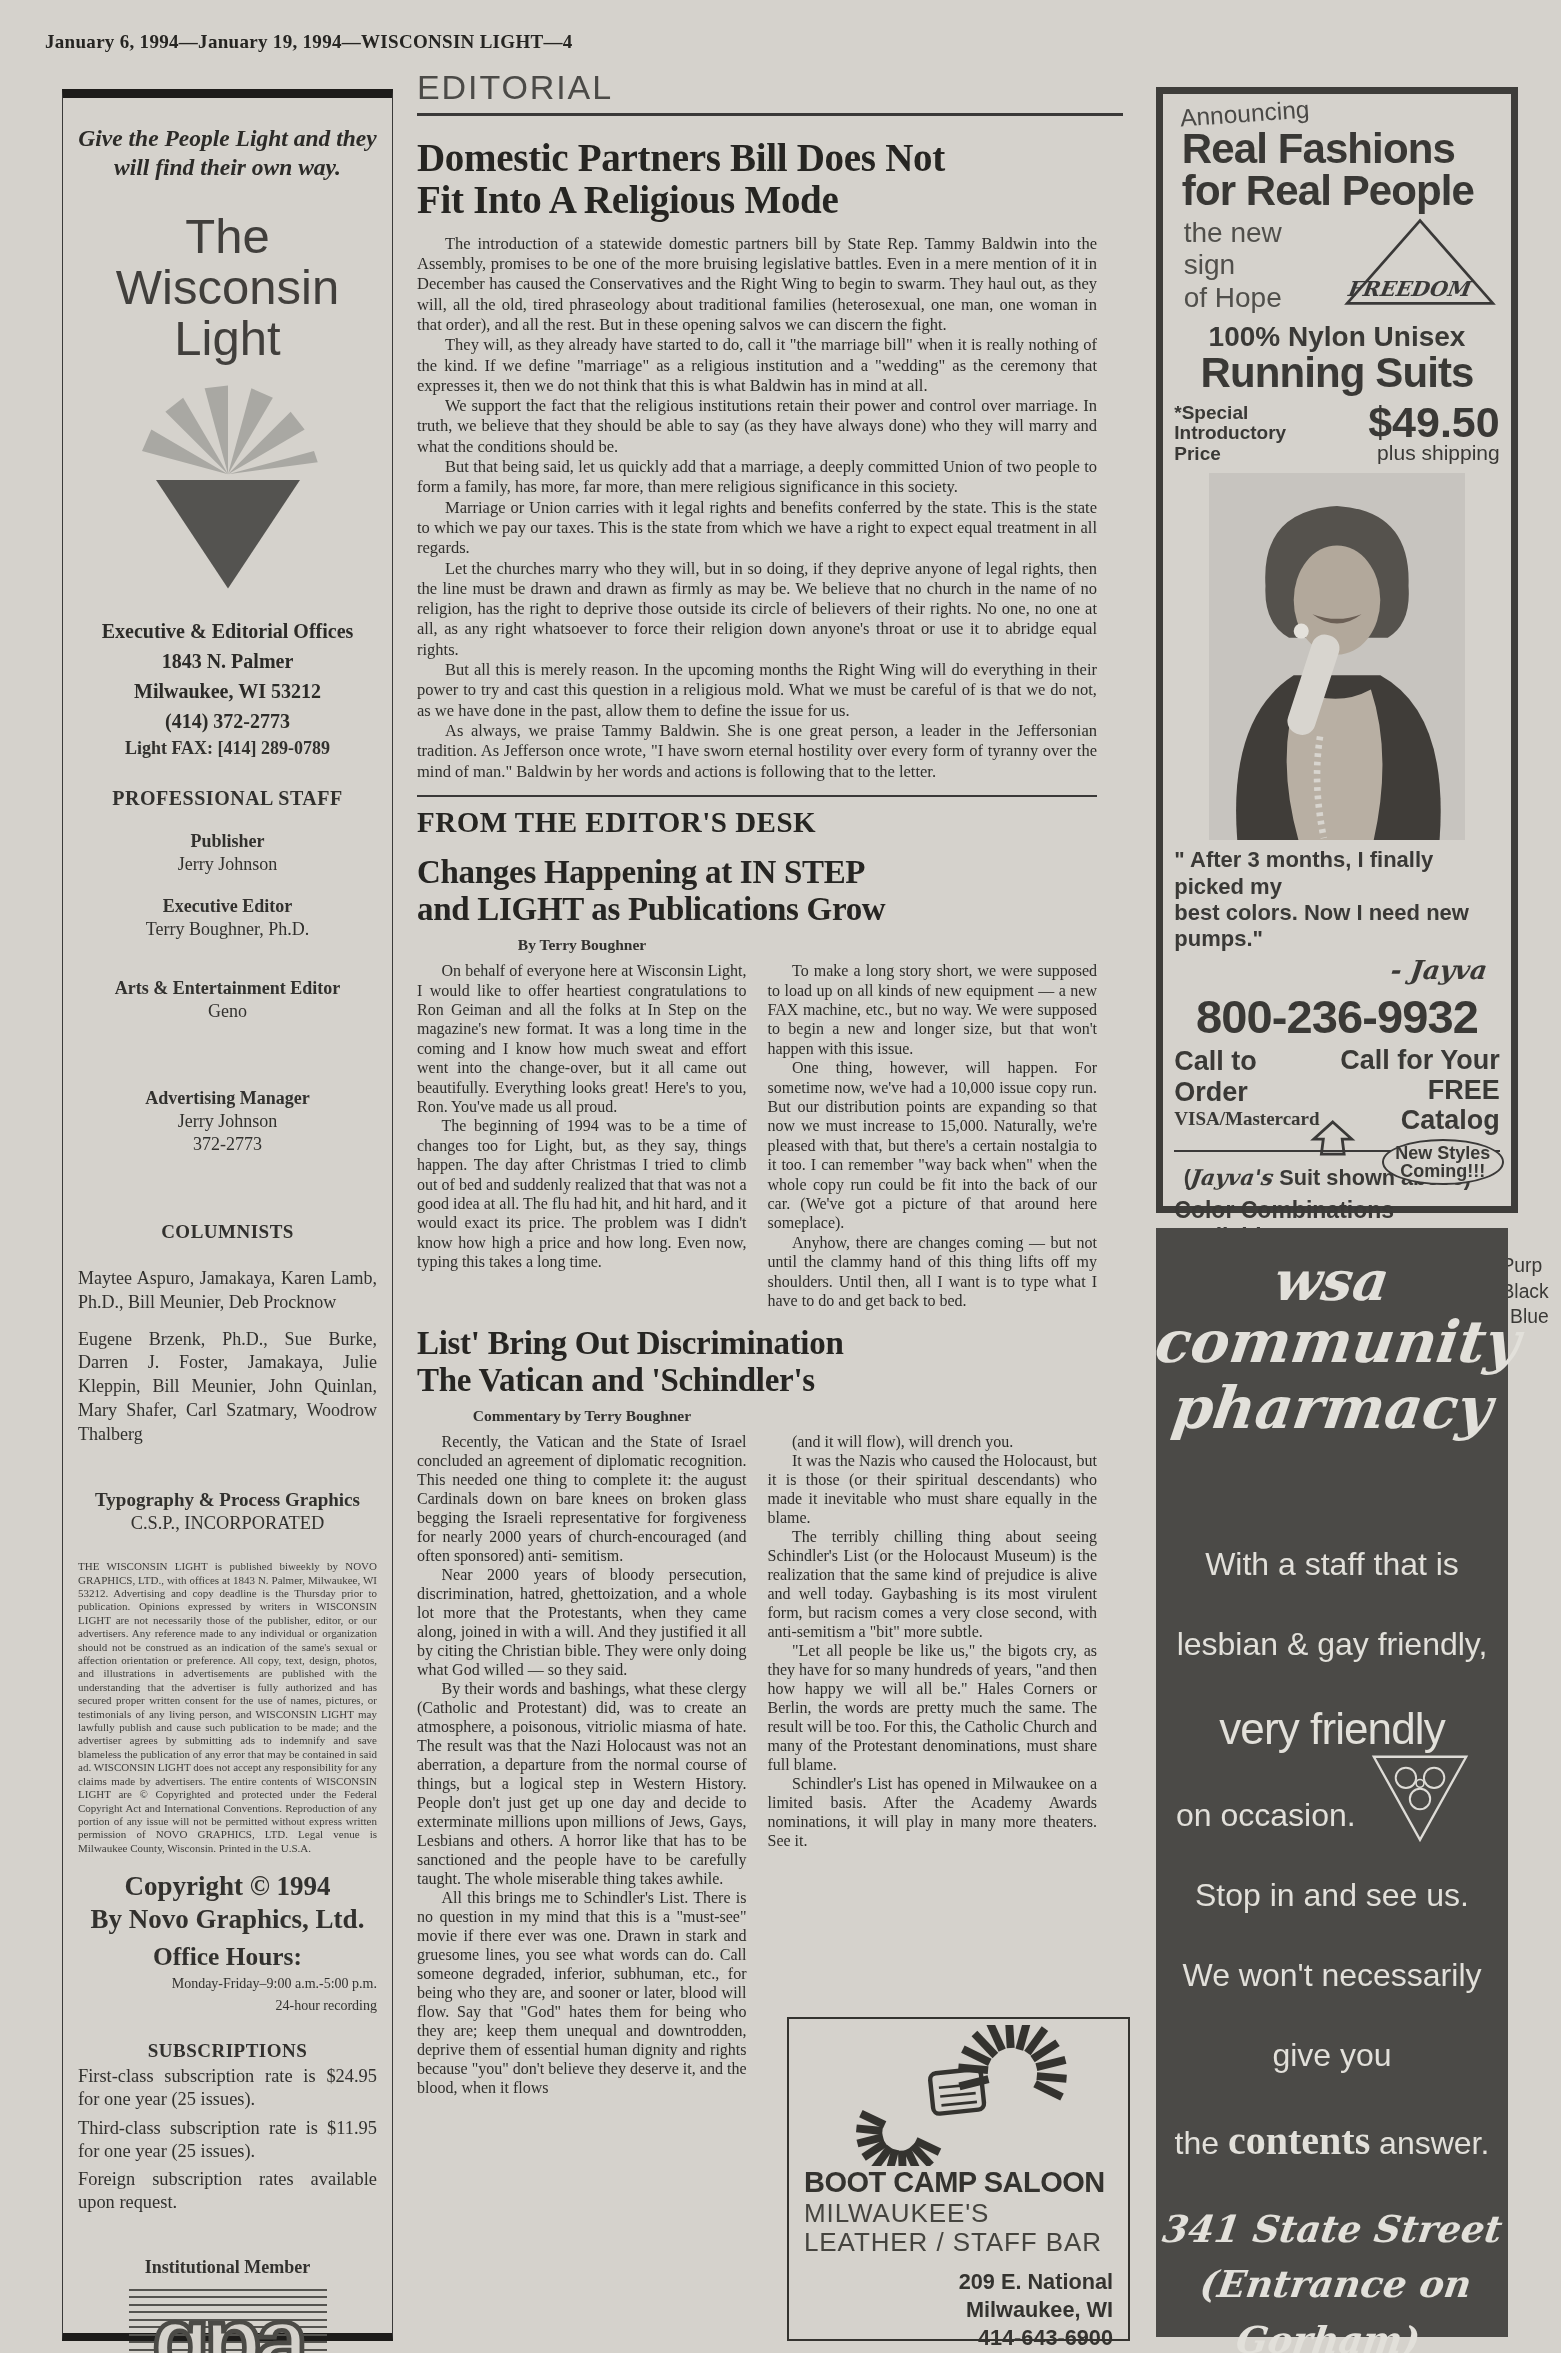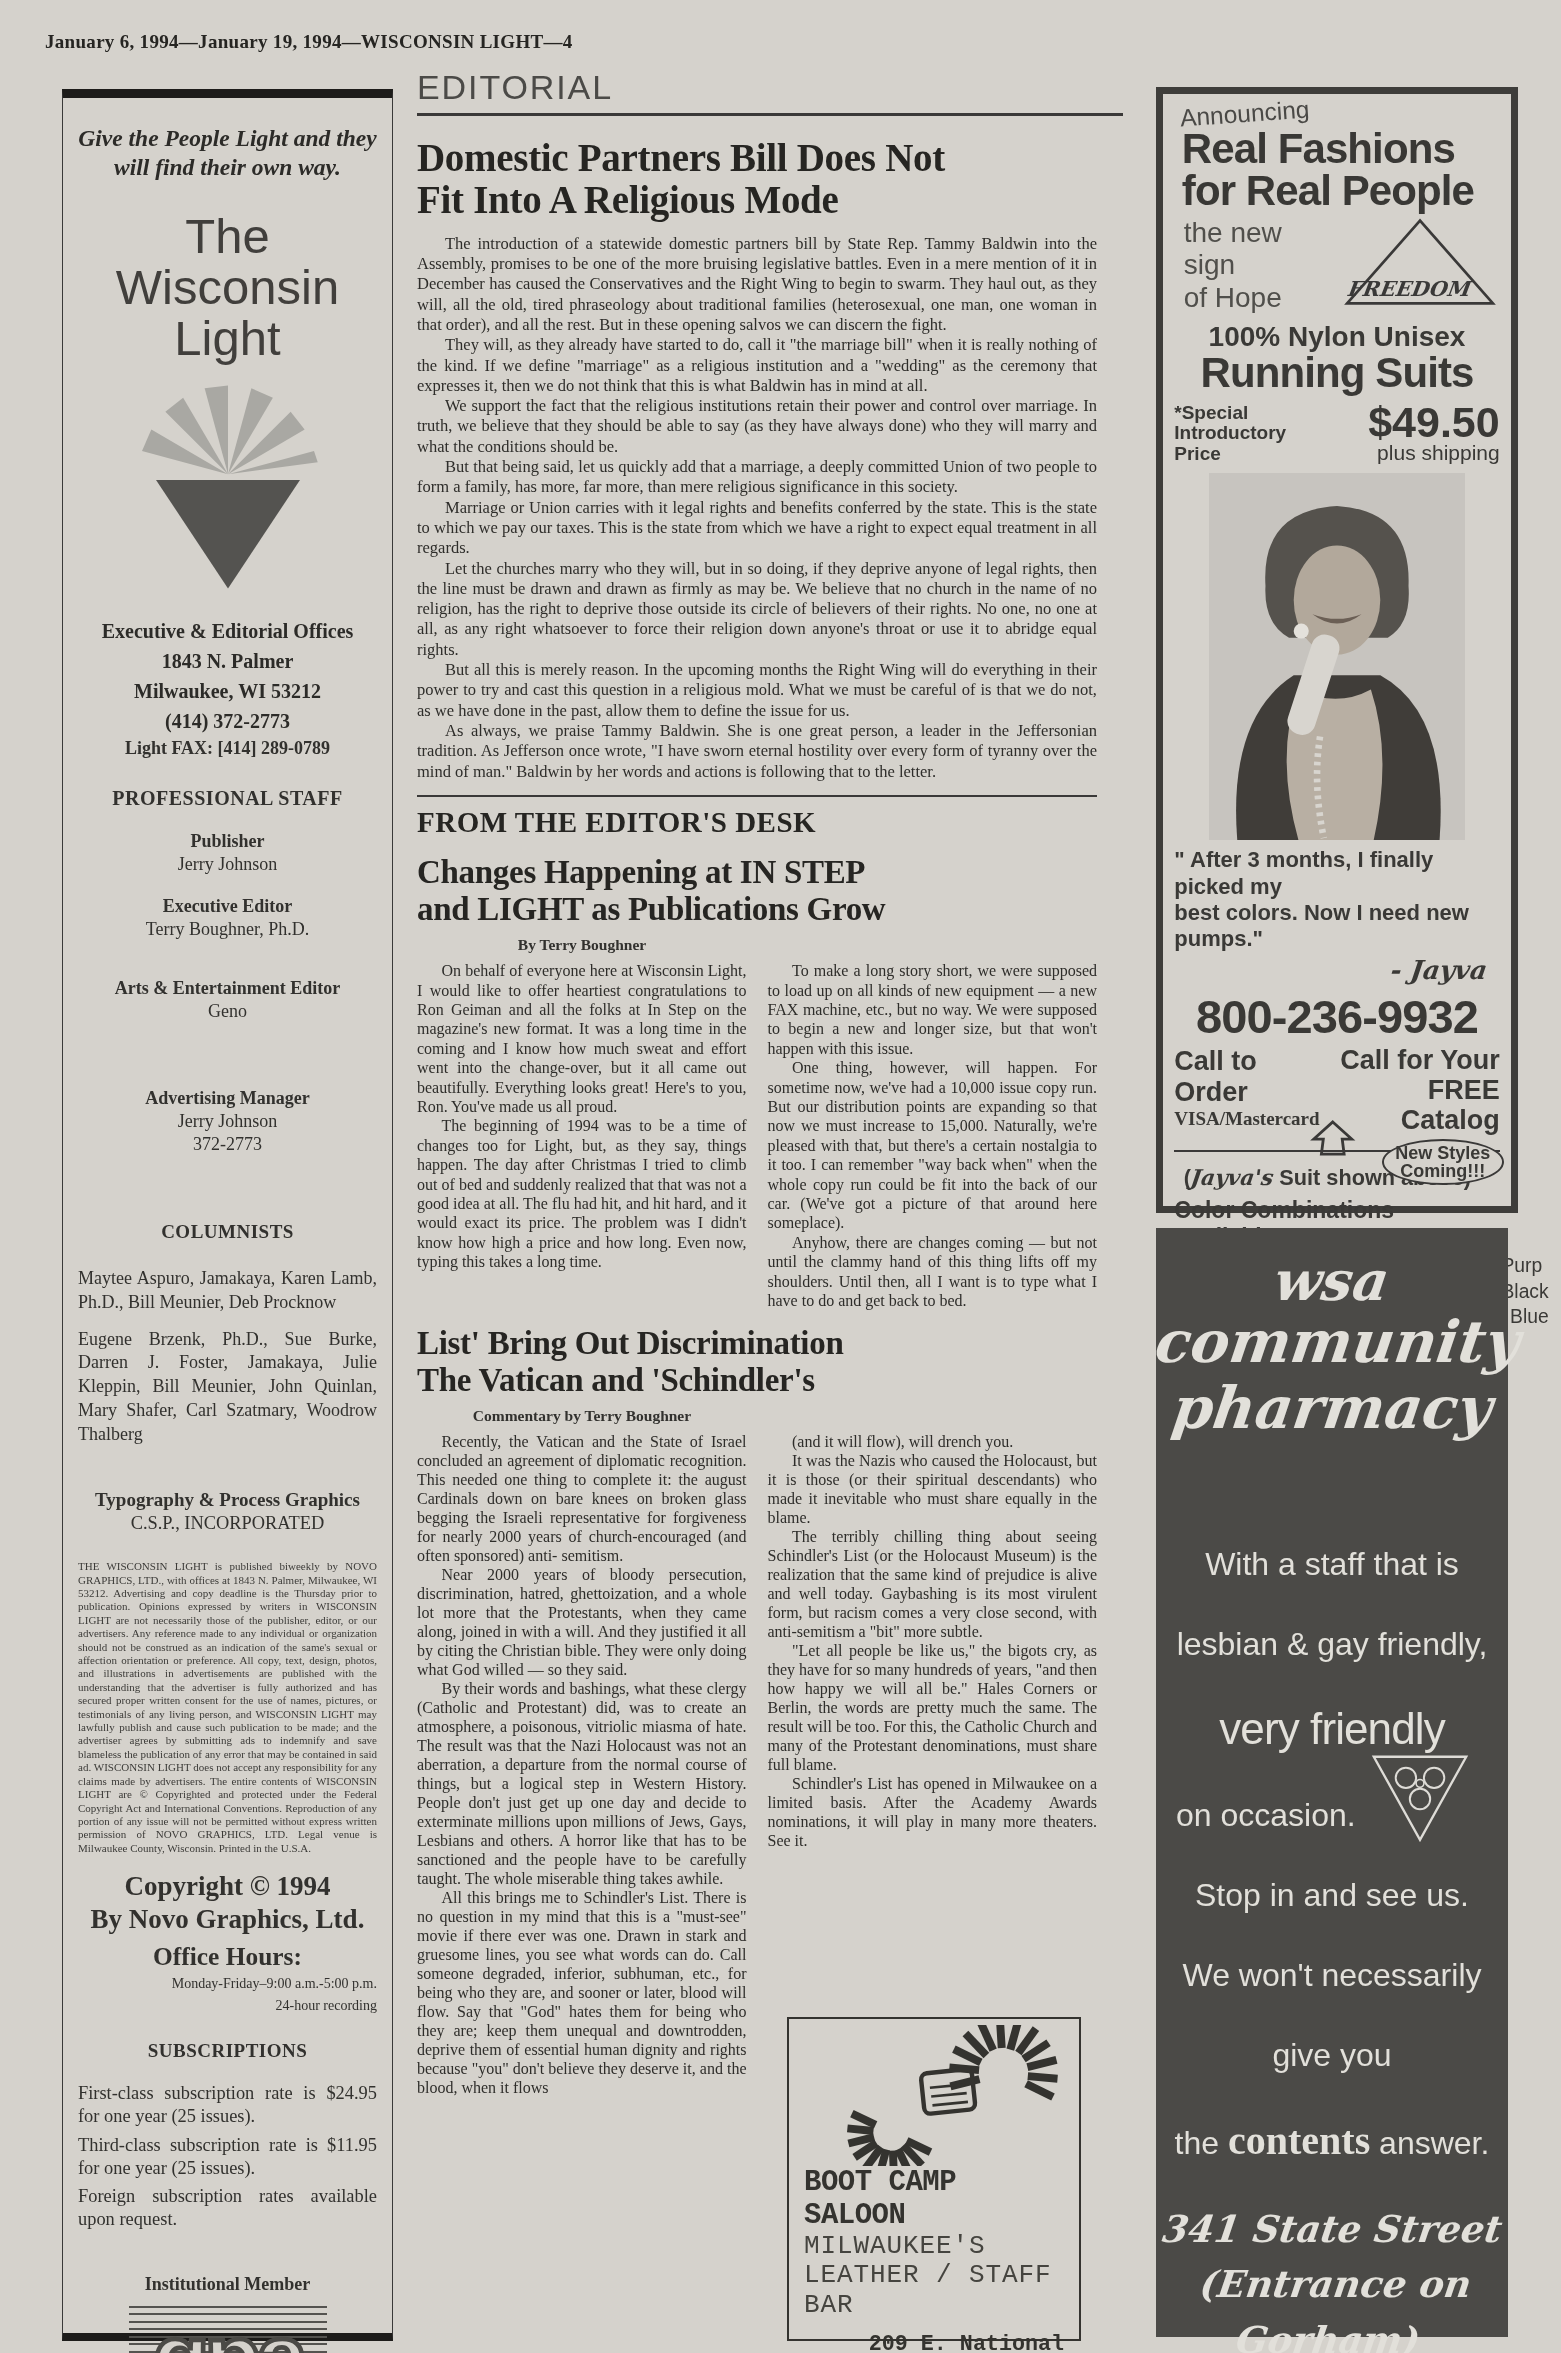--- a/index.html
+++ b/index.html
@@ -28,21 +28,21 @@
   .col-h{margin-top:66px;font-weight:bold;font-size:19px;text-align:center;letter-spacing:0.5px}
   .col-list{margin-top:24.5px;font-size:18px;line-height:1.32;text-align:justify}
   .col-list+.col-list{margin-top:13px}
   .typo1{margin-top:43px;font-weight:bold;font-size:19px;text-align:center}
   .typo2{font-size:18.4px;text-align:center;margin-top:1.9px}
   .legal{margin-top:26px;font-size:11px;line-height:1.22;text-align:justify;color:#3c3b38}
   .copy1{margin-top:15px;font-weight:bold;font-size:27px;text-align:center;line-height:1.2}
   .oh-h{margin-top:7.5px;font-weight:bold;font-size:25.4px;text-align:center}
   .oh{font-size:14px;text-align:right;line-height:1.25;margin-top:3.8px}
   .subs-h{margin-top:26px;font-weight:bold;font-size:19px;text-align:center;letter-spacing:0.5px}
-  .subs{margin-top:20px;font-size:18.4px;line-height:1.25;text-align:justify}
+  .subs{margin-top:3px;font-size:18.4px;line-height:1.25;text-align:justify}
   .subs+.subs{margin-top:5.6px}
   .member{margin-top:43px;font-weight:bold;font-size:18px;text-align:center}
   .gpa-box{position:relative;width:198px;height:111px;margin:11.3px auto 0;
            background:repeating-linear-gradient(#54534f 0 1.9px,transparent 1.9px 7.5px);}
   .gpa-txt{position:absolute;left:50%;top:50%;transform:translate(-50%,-54%);
            font-family:"Liberation Sans",sans-serif;font-weight:bold;font-size:94px;letter-spacing:-5.6px;
            color:#d5d2cc;-webkit-text-stroke:4.7px #4b4a46;}
 
   
   .mid{position:absolute;left:417px;top:68px;width:680px;}
@@ -53,22 +53,22 @@
   .bodytext p{margin:0;text-indent:28px}
   .desk-h{margin-top:13px;border-top:2.8px solid #3a3938;padding-top:9.4px;font-weight:bold;font-size:29px;color:#262522;letter-spacing:0.5px}
   .headline2{font-weight:bold;font-size:33px;line-height:1.12;color:#262522;margin-top:15px;letter-spacing:-0.3px}
   .byline{margin-top:7.5px;width:330px;text-align:center;font-weight:bold;font-size:15.5px}
   .twocol{display:flex;gap:21px;margin-top:7.5px}
   .twocol .col{width:330px;font-size:16px;line-height:19.4px;text-align:justify;color:#2e2d2a}
   .twocol .col p{margin:0;text-indent:24.5px}
   .twocol.vat .col{font-size:16px;line-height:19px}
 
   
-  .bootcamp{position:absolute;left:787px;top:2017px;width:294px;height:324px;background:#d5d2cc;
-            border:2.8px solid #34332f;box-sizing:border-box;padding:5.6px 15px;font-family:Liberation Mono, monospace}
+  .bootcamp{position:absolute;left:787px;top:2017px;width:343px;height:324px;background:#d5d2cc;
+            border:2.8px solid #34332f;box-sizing:border-box;padding:5.6px 15px;font-family:Liberation Sans, sans-serif}
   .bc-name{font-weight:bold;font-size:29px;color:#34332f;letter-spacing:-0.5px}
   .bc-sub{font-size:26px;color:#45443f;letter-spacing:0.9px;line-height:1.15}
   .bc-addr{text-align:right;font-weight:bold;font-size:21.7px;line-height:1.3;margin-top:9.4px;color:#34332f}
 
   
   .fashions{position:absolute;left:1156px;top:87px;width:362px;height:1126px;border:7.5px solid #3e3d3a;
             box-sizing:border-box;background:#d5d2cc;padding:5.6px 11.3px;font-family:"Liberation Sans",sans-serif;color:#3a3936}
   .announcing{font-size:24.5px;transform:rotate(-4deg);display:inline-block;color:#4a4946;margin-left:5.6px}
   .rf-title{font-weight:bold;font-size:42px;line-height:1.0;letter-spacing:-0.9px;color:#393835;margin-left:7.5px}
   .rf-tagrow{display:flex;align-items:flex-start;margin-top:5.6px}

